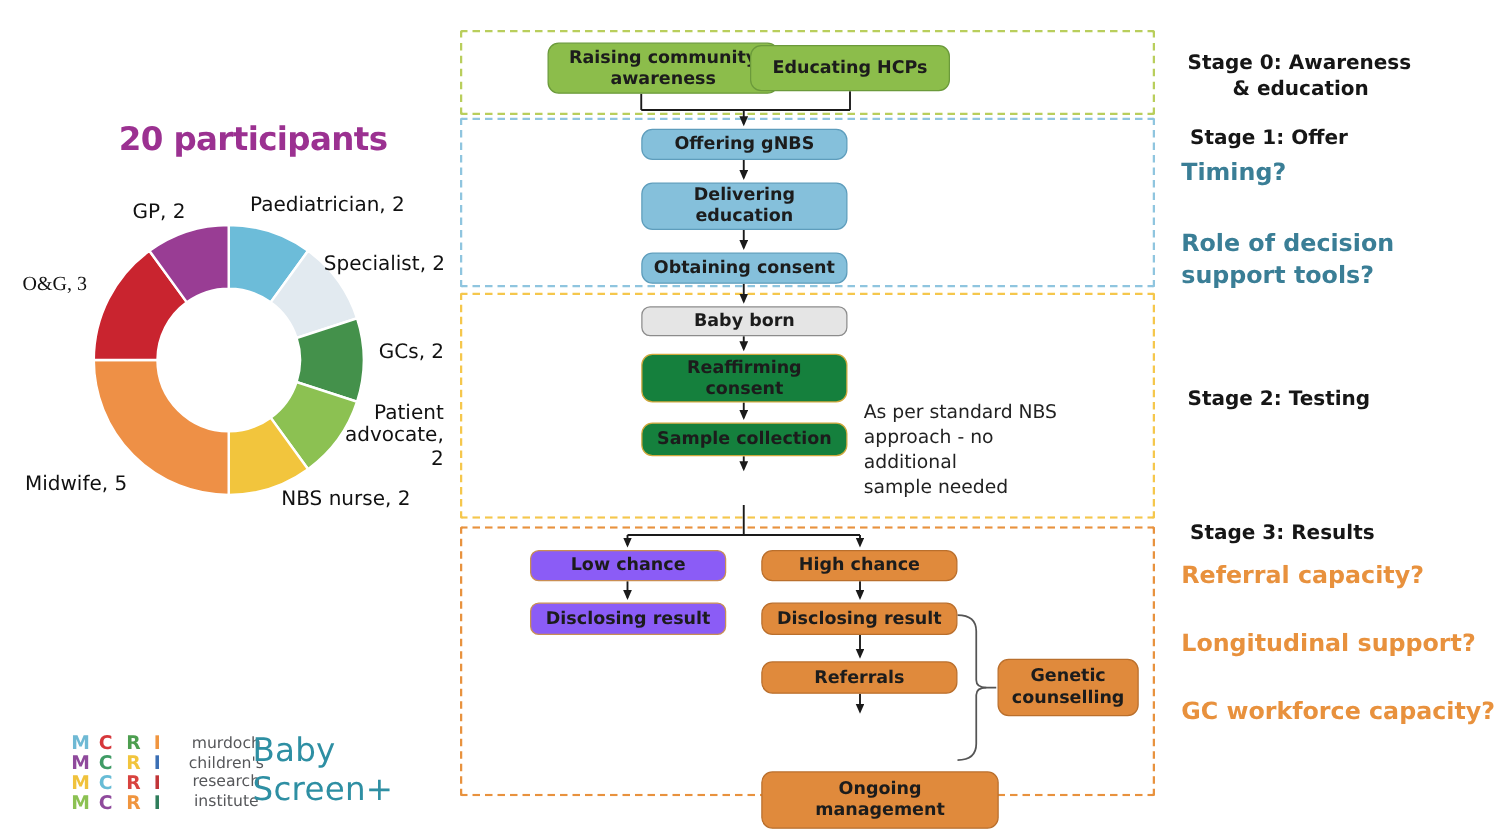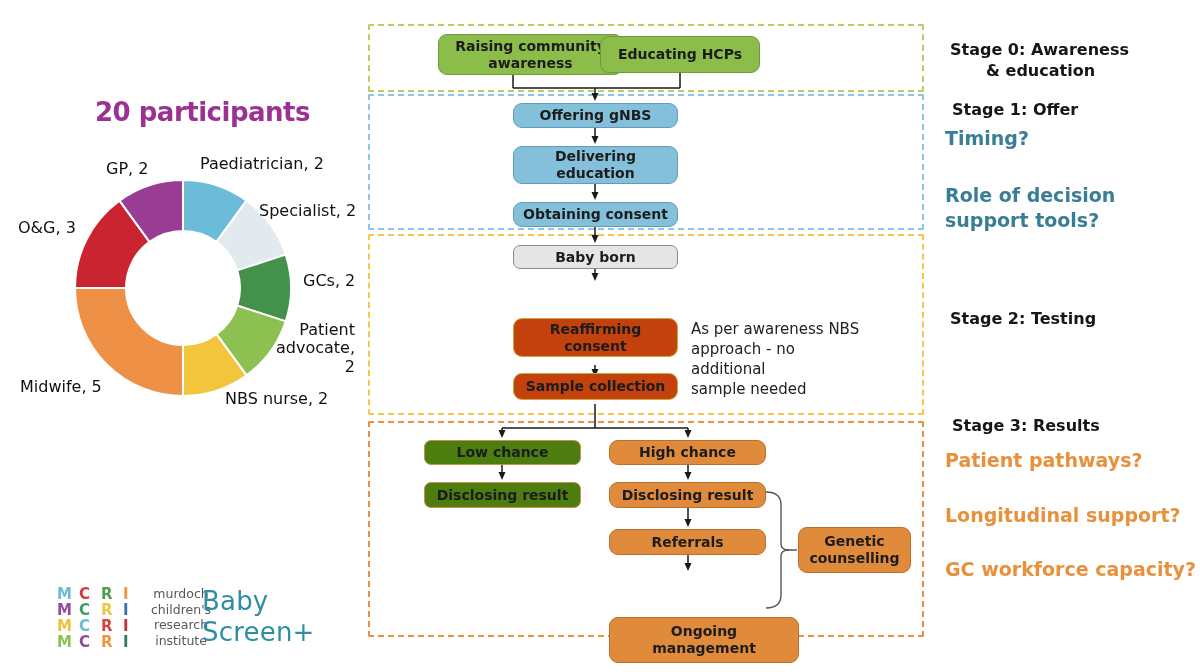--- a/index.html
+++ b/index.html
@@ -23,22 +23,22 @@
 
   
   .node{
     position:absolute; display:flex; align-items:center; justify-content:center;
     font-size:14px; font-weight:bold; text-align:center; line-height:1.18;
     border-radius:9px; border:1.6px solid; color:#1c1c1c; white-space:pre-line; padding:1px 4px; box-sizing:border-box;
   }
   .n-green {background:#8CBD4B; border-color:#6B9A3B;}
   .n-blue  {background:#85C0DB; border-color:#5E9DBC;}
   .n-gray  {background:#E5E5E5; border-color:#8C8C8C; border-radius:7px;}
-  .n-yellow{background:#c2410c; border-color:#CFA83C;margin-top:35px;}
-  .n-lorange{background:#4d7c0f; border-color:#C98E53; border-radius:7px;}
+  .n-yellow{background:#15803d; border-color:#CFA83C;}
+  .n-lorange{background:#8b5cf6; border-color:#C98E53; border-radius:7px;}
   .n-dorange{background:#E08A3C; border-color:#BA6F2C; border-radius:9px;}
 
   .annotation{left:691px; top:320px; width:178px; font-size:15px; line-height:1.33; color:#222;}
 
   
   .stage-label{font-size:16px; font-weight:bold; color:#161616; line-height:1.3;}
   .question{font-size:19px; font-weight:bold; line-height:1.3;}
   .q-teal{color:#3A7E96;}
   .q-orange{color:#E8913D;}
 
@@ -71,21 +71,21 @@
 
   <div class="abs donut-label" style="left:106px; top:160px;">GP, 2</div>
   <div class="abs donut-label" style="left:200px; top:155px;">Paediatrician, 2</div>
   <div class="abs donut-label" style="left:259px; top:202px;">Specialist, 2</div>
   <div class="abs donut-label" style="left:303px; top:272px;">GCs, 2</div>
   <div class="abs donut-label preline" style="left:263px; top:321px; width:92px; text-align:right;">Patient
 advocate,
 2</div>
   <div class="abs donut-label" style="left:225px; top:390px;">NBS nurse, 2</div>
   <div class="abs donut-label" style="left:20px; top:378px;">Midwife, 5</div>
-  <div class="abs donut-label" style="left:18px; top:219px;">O&amp;G, 3</div>
+  <div class="abs donut-label" style="left:18px; top:219px;font-family:Liberation Serif, serif;">O&amp;G, 3</div>
 
   <div class="stage-rect stage0-rect"></div>
   <div class="stage-rect stage1-rect"></div>
   <div class="stage-rect stage2-rect"></div>
   <div class="stage-rect stage3-rect"></div>
 
   <svg class="abs" style="left:0; top:0;" width="1200" height="672" viewBox="0 0 1200 672">
     <defs>
       <marker id="arw" markerWidth="9" markerHeight="8" refX="6" refY="3.5" orient="auto" markerUnits="userSpaceOnUse">
         <path d="M0,0 L8,3.5 L0,7 Z" fill="#1a1a1a"></path>
@@ -132,35 +132,35 @@
   <div class="node n-lorange" style="left:424px; top:482px; width:157px; height:26px;">Disclosing result</div>
 
   <div class="node n-dorange" style="left:609px; top:440px; width:157px; height:25px;">High chance</div>
   <div class="node n-dorange" style="left:609px; top:482px; width:157px; height:26px;">Disclosing result</div>
   <div class="node n-dorange" style="left:609px; top:529px; width:157px; height:26px;">Referrals</div>
   <div class="node n-dorange" style="left:609px; top:573px; width:190px; height:46px;margin-top:44px;">Ongoing
 management</div>
   <div class="node n-dorange" style="left:798px; top:527px; width:113px; height:46px;">Genetic
 counselling</div>
 
-  <div class="abs annotation preline">As per awareness NBS
+  <div class="abs annotation preline">As per standard NBS
 approach - no additional
 sample needed</div>
 
   <div class="abs stage-label" style="left:950px; top:40px;">
     <div>Stage 0: Awareness</div>
     <div style="margin-left:36px;">&amp; education</div>
   </div>
   <div class="abs stage-label" style="left:952px; top:100px;">Stage 1: Offer</div>
   <div class="abs question q-teal" style="left:945px; top:126px;">Timing?</div>
   <div class="abs question q-teal preline" style="left:945px; top:183px;">Role of decision
 support tools?</div>
   <div class="abs stage-label" style="left:950px; top:309px;">Stage 2: Testing</div>
   <div class="abs stage-label" style="left:952px; top:416px;">Stage 3: Results</div>
-  <div class="abs question q-orange" style="left:945px; top:448px;">Patient pathways?</div>
+  <div class="abs question q-orange" style="left:945px; top:448px;">Referral capacity?</div>
   <div class="abs question q-orange" style="left:945px; top:503px;">Longitudinal support?</div>
   <div class="abs question q-orange" style="left:945px; top:557px;">GC workforce capacity?</div>
 
   <div class="abs logo-grid" id="logo-grid">
       <div class="logo-row">
         <span class="logo-cell" style="color: rgb(111, 185, 212);">M</span>
         <span class="logo-cell" style="color: rgb(214, 55, 59);">C</span>
         <span class="logo-cell" style="color: rgb(77, 158, 80);">R</span>
         <span class="logo-cell" style="color: rgb(240, 149, 63);">I</span>
       </div>

